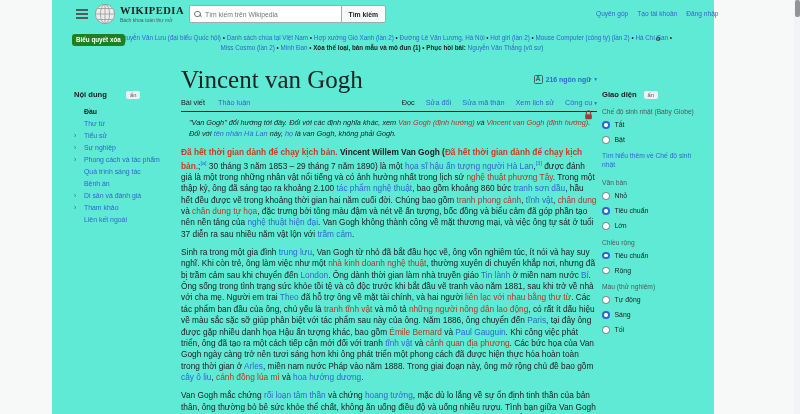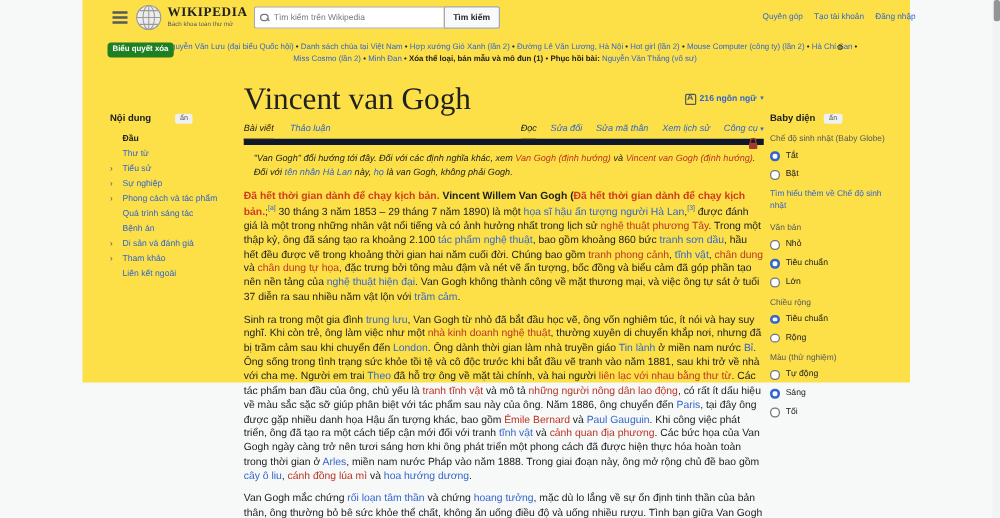--- a/index.html
+++ b/index.html
@@ -1,18 +1,18 @@
 <!DOCTYPE html>
 <html><head>
 <meta charset="utf-8">
 <style>
   * { margin:0; padding:0; box-sizing:border-box; }
   html,body { width:800px; height:414px; overflow:hidden; }
   body { background:#f7f8f8; font-family:"Liberation Sans","DejaVu Sans",sans-serif; color:#202122; }
-  .canvas { position:absolute; left:66px; top:0; width:662px; height:306px; background:#fde047; }
+  .canvas { position:absolute; left:52px; top:0; width:662px; height:414px; background:#5eead4; }
 
   
   .header { position:absolute; left:0; top:0; width:100%; height:30px; }
   .hamburger { position:absolute; left:24px; top:9px; width:12px; height:10px; cursor:pointer; }
   .hamburger span { display:block; height:1.6px; background:#54595d; margin-bottom:2.4px; }
   .logo { position:absolute; left:42px; top:3px; display:flex; align-items:center; cursor:pointer; }
   .logo-globe { width:22px; height:22px; }
   .logo-text { margin-left:4px; }
   .logo-title { font-family:"Liberation Serif","DejaVu Serif",serif; font-size:10.5px; letter-spacing:0.5px; font-weight:bold; color:#202122; }
   .logo-tag { font-size:5px; color:#54595d; margin-top:1px; }
@@ -48,21 +48,21 @@
   .chev { position:absolute; left:0; top:0.2px; width:7px; color:#54595d; font-size:6.5px; }
 
   
   .content { position:absolute; left:129px; top:66px; width:416px; }
   .title-row { position:relative; height:26px; }
   .page-title { font-family:"Liberation Serif","DejaVu Serif",serif; font-size:25px; color:#202122; }
   .langbtn { position:absolute; right:0; top:9px; display:flex; align-items:center; gap:3px; color:#3366cc; cursor:pointer; }
   .langico { font-size:7px; font-weight:bold; color:#54595d; border:0.8px solid #54595d; border-radius:1.5px; padding:0 1px; line-height:6.5px; }
   .langlabel { font-size:6.9px; font-weight:bold; }
   .caret { font-size:5.5px; color:#3366cc; }
-  .tabs { display:flex; border-bottom:5px solid #0f172a; margin-top:3px; font-size:7.3px;font-style:italic; }
+  .tabs { display:flex; border-bottom:1px solid #0f172a; margin-top:3px; font-size:7.3px; }
   .tab { padding:3px 0 4px; margin-right:13px; color:#3366cc; cursor:pointer; white-space:nowrap; }
   .tab.active { color:#202122; border-bottom:1.6px solid #202122; margin-bottom:-1px; }
   .tabs-right { margin-left:auto; display:flex; }
   .tabs-right .tab { margin-right:0; margin-left:11px; }
   .tab .caret { margin-left:2px; }
   .flag-icon { position:absolute; right:4px; top:44px; width:9px; height:10px; }
   .hatnote { font-style:italic; font-size:7.3px; line-height:10.8px; color:#202122; margin:6px 0 0 8px; }
   .para { font-size:8.3px; line-height:11.35px; margin-top:7px; color:#202122; }
   .para:first-of-type { margin-top:9px; }
 
@@ -174,21 +174,21 @@
     <div class="hatnote"><span class="seg-p">"Van Gogh" đổi hướng tới đây. Đối với các định nghĩa khác, xem </span><span class="seg-r">Van Gogh (định hướng)</span><span class="seg-p"> và </span><span class="seg-r">Vincent van Gogh (định hướng)</span><span class="seg-p">.</span></div>
     <div class="hatnote" style="margin-top:0;"><span class="seg-p">Đối với </span><span class="seg-l">tên nhân Hà Lan</span><span class="seg-p"> này, </span><span class="seg-l">họ</span><span class="seg-p"> là van Gogh, không phải Gogh.</span></div>
 
     <div class="para"><span class="seg-rb">Đã hết thời gian dành để chạy kịch bản.</span><span class="seg-p"> </span><span class="seg-b">Vincent Willem Van Gogh</span><span class="seg-b"> (</span><span class="seg-rb">Đã hết thời gian dành để chạy kịch bản.</span><span class="seg-p">;</span><span class="seg-sup">[a]</span><span class="seg-p"> 30 tháng 3 năm 1853 – 29 tháng 7 năm 1890) là một </span><span class="seg-l">họa sĩ hậu ấn tượng người Hà Lan</span><span class="seg-p">,</span><span class="seg-sup">[3]</span><span class="seg-p"> được đánh giá là một trong những nhân vật nổi tiếng và có ảnh hưởng nhất trong lịch sử </span><span class="seg-r">nghệ thuật phương Tây</span><span class="seg-p">. Trong một thập kỷ, ông đã sáng tạo ra khoảng 2.100 </span><span class="seg-l">tác phẩm nghệ thuật</span><span class="seg-p">, bao gồm khoảng 860 bức </span><span class="seg-l">tranh sơn dầu</span><span class="seg-p">, hầu hết đều được vẽ trong khoảng thời gian hai năm cuối đời. Chúng bao gồm </span><span class="seg-r">tranh phong cảnh</span><span class="seg-p">, </span><span class="seg-l">tĩnh vật</span><span class="seg-p">, </span><span class="seg-r">chân dung</span><span class="seg-p"> và </span><span class="seg-r">chân dung tự họa</span><span class="seg-p">, đặc trưng bởi tông màu đậm và nét vẽ ấn tượng, bốc đồng và biểu cảm đã góp phần tạo nên nền tảng của </span><span class="seg-l">nghệ thuật hiện đại</span><span class="seg-p">. Van Gogh không thành công về mặt thương mại, và việc ông tự sát ở tuổi 37 diễn ra sau nhiều năm vật lộn với </span><span class="seg-l">trầm cảm</span><span class="seg-p">.</span></div>
     <div class="para"><span class="seg-p">Sinh ra trong một gia đình </span><span class="seg-l">trung lưu</span><span class="seg-p">, Van Gogh từ nhỏ đã bắt đầu học vẽ, ông vốn nghiêm túc, ít nói và hay suy nghĩ. Khi còn trẻ, ông làm việc như một </span><span class="seg-r">nhà kinh doanh nghệ thuật</span><span class="seg-p">, thường xuyên di chuyển khắp nơi, nhưng đã bị trầm cảm sau khi chuyển đến </span><span class="seg-l">London</span><span class="seg-p">. Ông dành thời gian làm nhà truyền giáo </span><span class="seg-l">Tin lành</span><span class="seg-p"> ở miền nam nước </span><span class="seg-l">Bỉ</span><span class="seg-p">. Ông sống trong tình trạng sức khỏe tồi tệ và cô độc trước khi bắt đầu vẽ tranh vào năm 1881, sau khi trở về nhà với cha mẹ. Người em trai </span><span class="seg-l">Theo</span><span class="seg-p"> đã hỗ trợ ông về mặt tài chính, và hai người </span><span class="seg-r">liên lạc với nhau bằng thư từ</span><span class="seg-p">. Các tác phẩm ban đầu của ông, chủ yếu là </span><span class="seg-r">tranh tĩnh vật</span><span class="seg-p"> và mô tả </span><span class="seg-r">những người nông dân lao động</span><span class="seg-p">, có rất ít dấu hiệu về màu sắc sặc sỡ giúp phân biệt với tác phẩm sau này của ông. Năm 1886, ông chuyển đến </span><span class="seg-l">Paris</span><span class="seg-p">, tại đây ông được gặp nhiều danh họa Hậu ấn tượng khác, bao gồm </span><span class="seg-r">Émile Bernard</span><span class="seg-p"> và </span><span class="seg-l">Paul Gauguin</span><span class="seg-p">. Khi công việc phát triển, ông đã tạo ra một cách tiếp cận mới đối với tranh </span><span class="seg-l">tĩnh vật</span><span class="seg-p"> và </span><span class="seg-r">cảnh quan địa phương</span><span class="seg-p">. Các bức họa của Van Gogh ngày càng trở nên tươi sáng hơn khi ông phát triển một phong cách đã được hiện thực hóa hoàn toàn trong thời gian ở </span><span class="seg-l">Arles</span><span class="seg-p">, miền nam nước Pháp vào năm 1888. Trong giai đoạn này, ông mở rộng chủ đề bao gồm </span><span class="seg-l">cây ô liu</span><span class="seg-p">, </span><span class="seg-r">cánh đồng lúa mì</span><span class="seg-p"> và </span><span class="seg-l">hoa hướng dương</span><span class="seg-p">.</span></div>
     <div class="para"><span class="seg-p">Van Gogh mắc chứng </span><span class="seg-l">rối loạn tâm thần</span><span class="seg-p"> và chứng </span><span class="seg-l">hoang tưởng</span><span class="seg-p">, mặc dù lo lắng về sự ổn định tinh thần của bản thân, ông thường bỏ bê sức khỏe thể chất, không ăn uống điều độ và uống nhiều rượu. Tình bạn giữa Van Gogh với Gauguin chấm dứt sau một cuộc cự cãi khi trong cơn nóng giận, ông đã dùng dao cạo cắt đứt một phần tai trái của</span></div>
   </div>
 
   <div class="appearance">
     <div class="app-head">
-      <span class="app-title">Baby diện</span>
+      <span class="app-title">Giao diện</span>
       <span class="pill">ẩn</span>
     </div>
 
     <div class="app-sec">Chế độ sinh nhật (Baby Globe)</div>
     <div class="opt">
         <span class="radio sel"></span>
         <span class="opt-label">Tắt</span>
       </div>
     <div class="opt">
         <span class="radio"></span>

